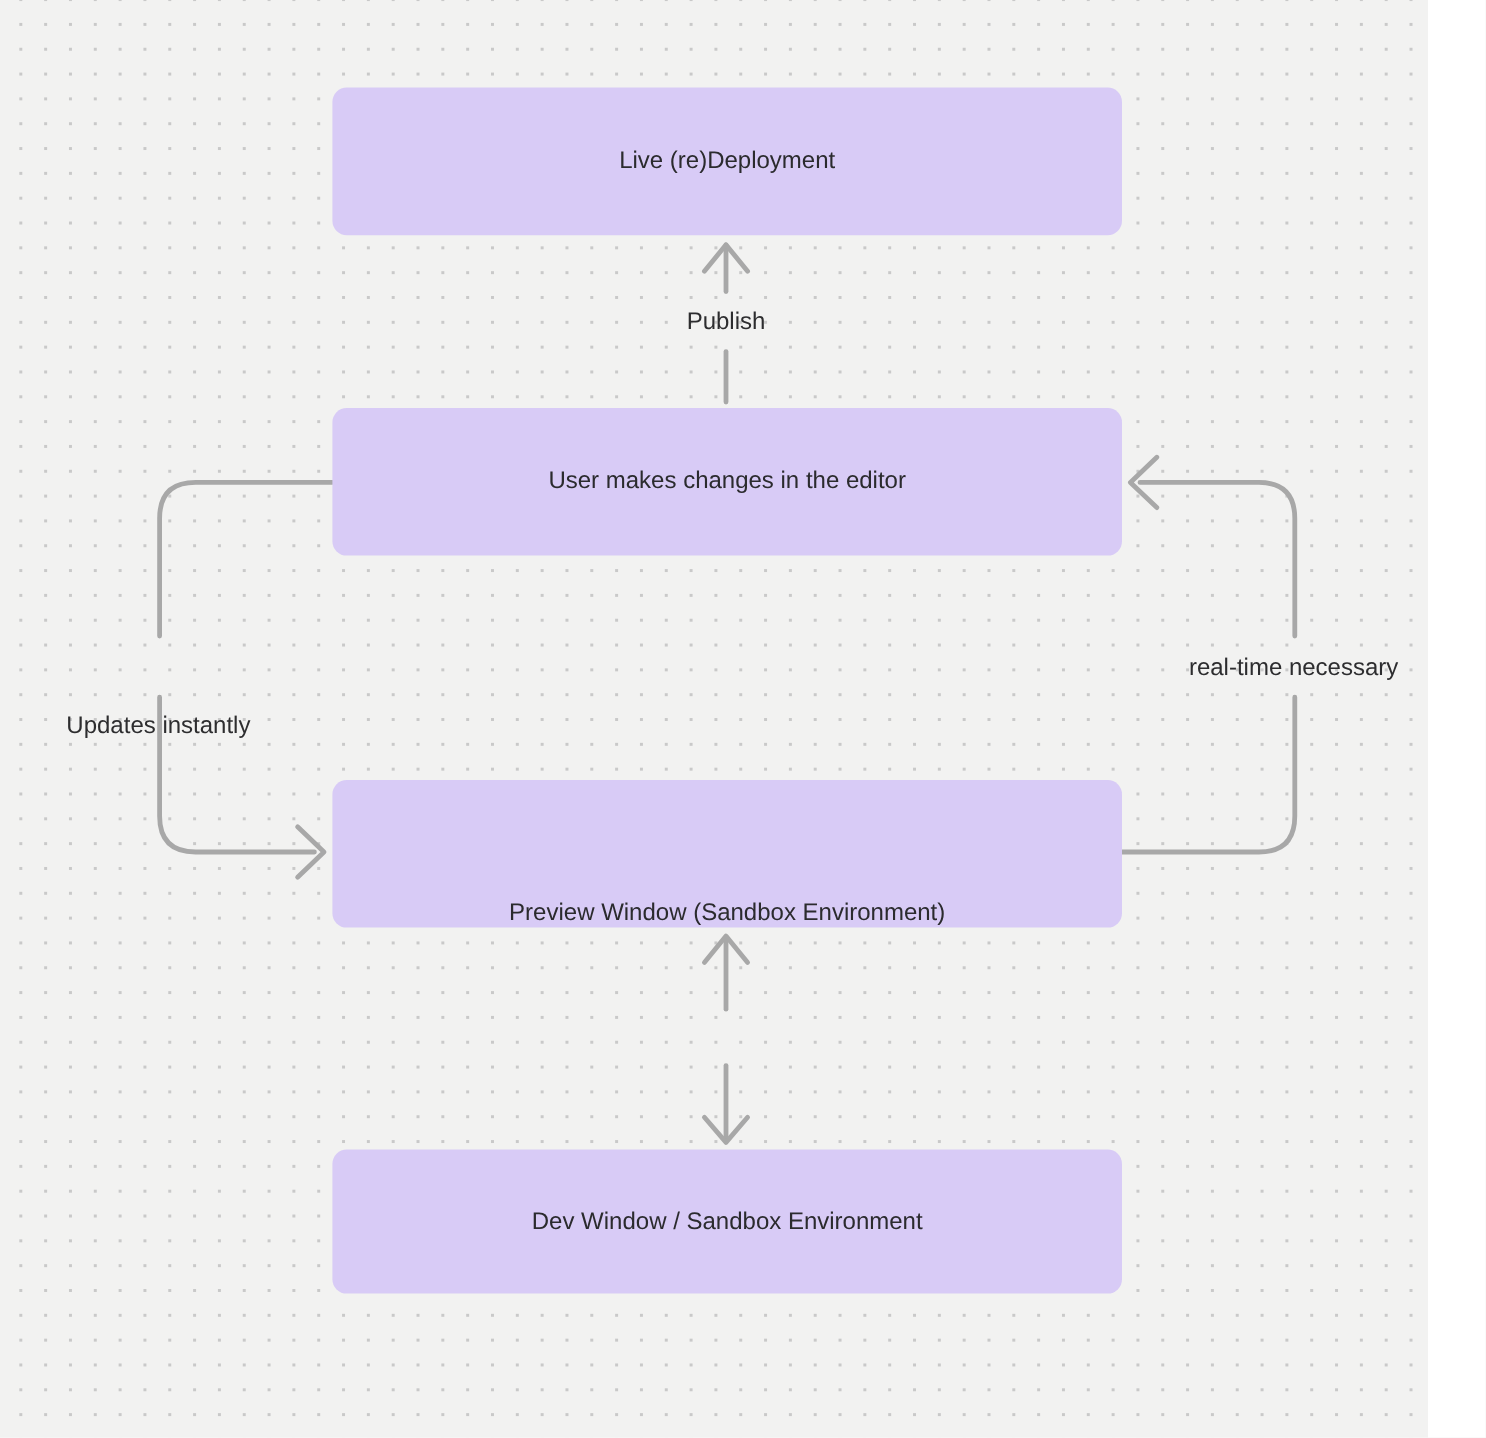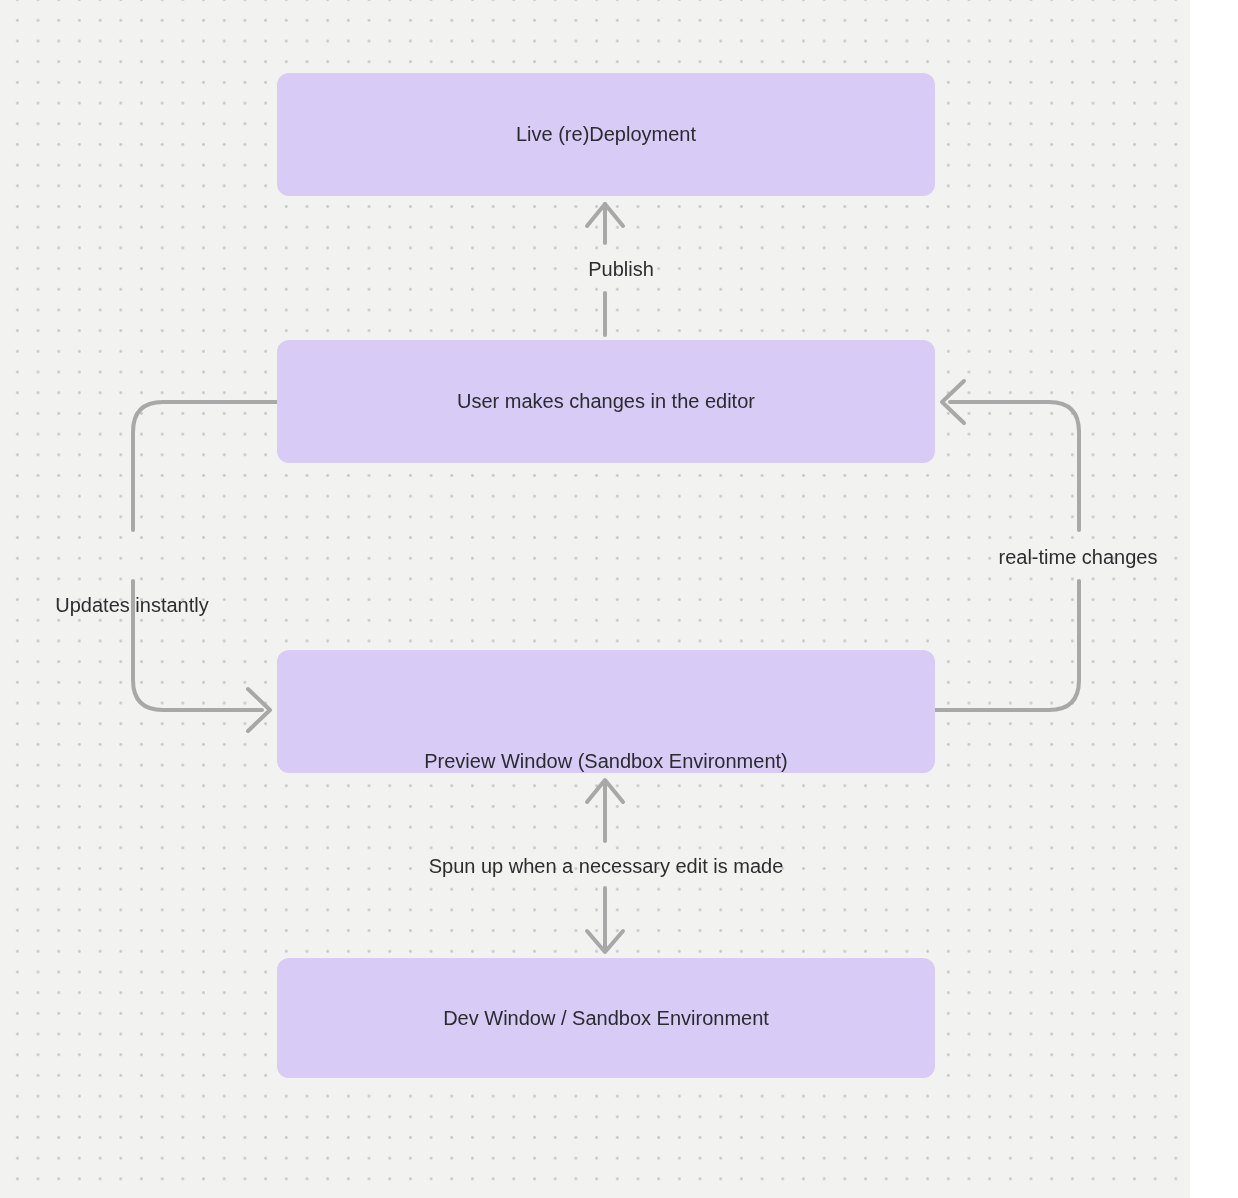--- a/index.html
+++ b/index.html
@@ -61,21 +61,21 @@
   .node-server   { top: 958px; height: 120px; }
 
   .edge-label {
     position: absolute;
     transform: translate(-50%, -50%);
     color: var(--label-text);
     font-size: 20px;
     font-weight: 400;
     white-space: nowrap;
   }
-  .label-publish  { left: 621px;  top: 269px; text-align: center; }
+  .label-publish  { left: 605px;  top: 269px; text-align: center; }
   .label-updates  { left: 132px;  top: 557px; margin-top: 48px; }
   .label-feedback { left: 1078px; top: 557px; }
   .label-spunup   { left: 606px;  top: 866px; }
 </style>
 </head>
 <body>
 
 <div class="canvas">
 
   <svg class="connectors" viewBox="0 0 1238 1198">
@@ -117,16 +117,15 @@
   <div class="node node-preview">
     <span>Preview Window (Sandbox Environment)</span>
   </div>
 
   <div class="node node-server">
     <span>Dev Window / Sandbox Environment</span>
   </div>
 
   <div class="edge-label label-publish">Publish</div>
   <div class="edge-label label-updates">Updates instantly</div>
-  <div class="edge-label label-feedback">real-time changes</div>
-  <div class="edge-label label-spunup">Spun up when a necessary edit is made</div>
+  <div class="edge-label label-feedback">real-time necessary</div>
 
 </div>
 
 </body></html>

